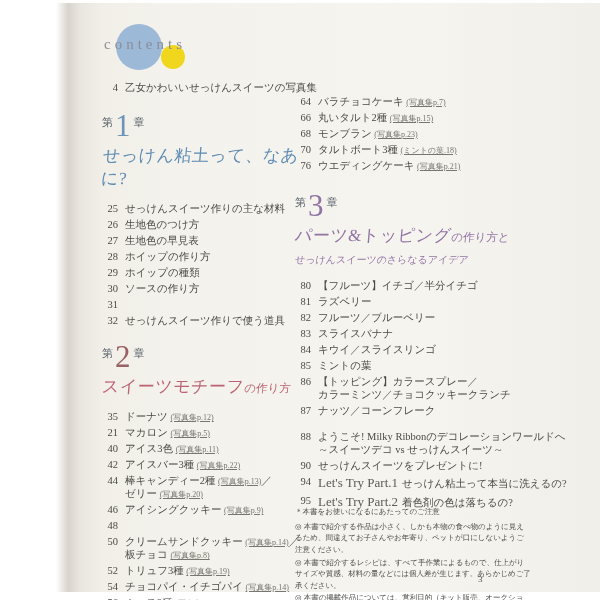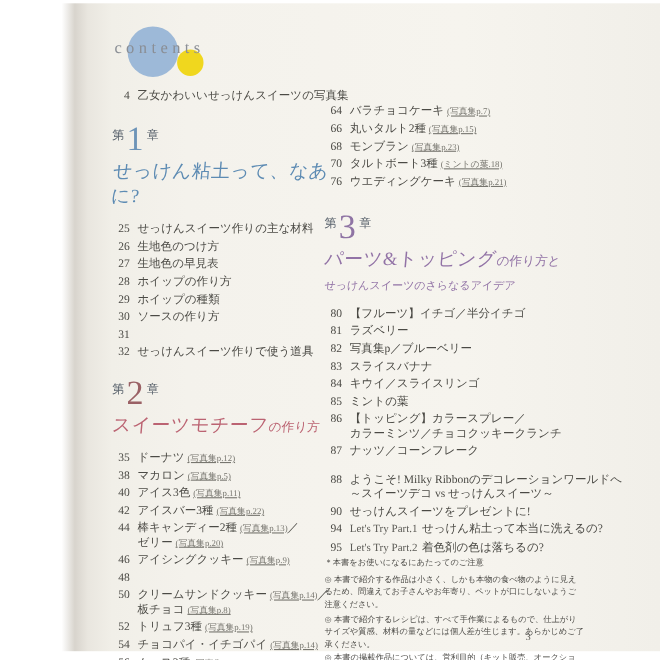--- a/index.html
+++ b/index.html
@@ -29,21 +29,21 @@
   .circle.yellow{left:161px;top:42px;width:24px;height:24px;z-index:1;}
   
   .col-left{position:absolute;left:102px;top:78px;width:200px;}
   .col-right{position:absolute;left:295px;top:80px;width:245px;}
   
   .row{display:flex;margin-bottom:2.6px;font-size:10.5px;line-height:1.27;}
   .num{width:16px;text-align:right;margin-right:7px;flex:none;}
   .titles{flex:1;}
   .line1,.line2{display:block;white-space:nowrap;}
   .ref{font-size:8px;color:#77766f;text-decoration:underline;}
-  .prefix{font-size:10px;color:#5c5b56;margin-right:4px;}
+  .prefix{font-size:13px;color:#5c5b56;margin-right:4px;}
   
   .intro{margin-bottom:16px;}
   
   .ch-label{margin:2px 0 0 0;line-height:1;}
   .ch-small{font-size:11px;color:#59626c;vertical-align:10px;}
   .ch-num{font-size:31px;letter-spacing:1px;padding:0 2px;}
   .ch-heading{margin:3px 0 10px 0;transform:skewX(-5deg);transform-origin:left;}
   .ch-main{font-size:17px;letter-spacing:.5px;}
   .ch-sub{font-size:11.5px;}
   .ch-subtitle{font-size:10px;margin:-4px 0 10px 0;transform:skewX(-5deg);transform-origin:left;}
@@ -159,21 +159,21 @@
       <div class="ch-items">
   <div class="row">
     <span class="num">35</span>
     <span class="titles">
       <span class="line1"><span>ドーナツ <span class="ref">(写真集p.12)</span></span></span>
 
     </span>
   </div>
 
   <div class="row">
-    <span class="num">38</span>
+    <span class="num">21</span>
     <span class="titles">
       <span class="line1"><span>マカロン <span class="ref">(写真集p.5)</span></span></span>
 
     </span>
   </div>
 
   <div class="row">
     <span class="num">40</span>
     <span class="titles">
       <span class="line1"><span>アイス3色 <span class="ref">(写真集p.11)</span></span></span>
@@ -312,21 +312,21 @@
     <span class="num">81</span>
     <span class="titles">
       <span class="line1"><span>ラズベリー</span></span>
 
     </span>
   </div>
 
   <div class="row">
     <span class="num">82</span>
     <span class="titles">
-      <span class="line1"><span>写真集p／ブルーベリー</span></span>
+      <span class="line1"><span>フルーツ／ブルーベリー</span></span>
 
     </span>
   </div>
 
   <div class="row">
     <span class="num">83</span>
     <span class="titles">
       <span class="line1"><span>スライスバナナ</span></span>
 
     </span>

